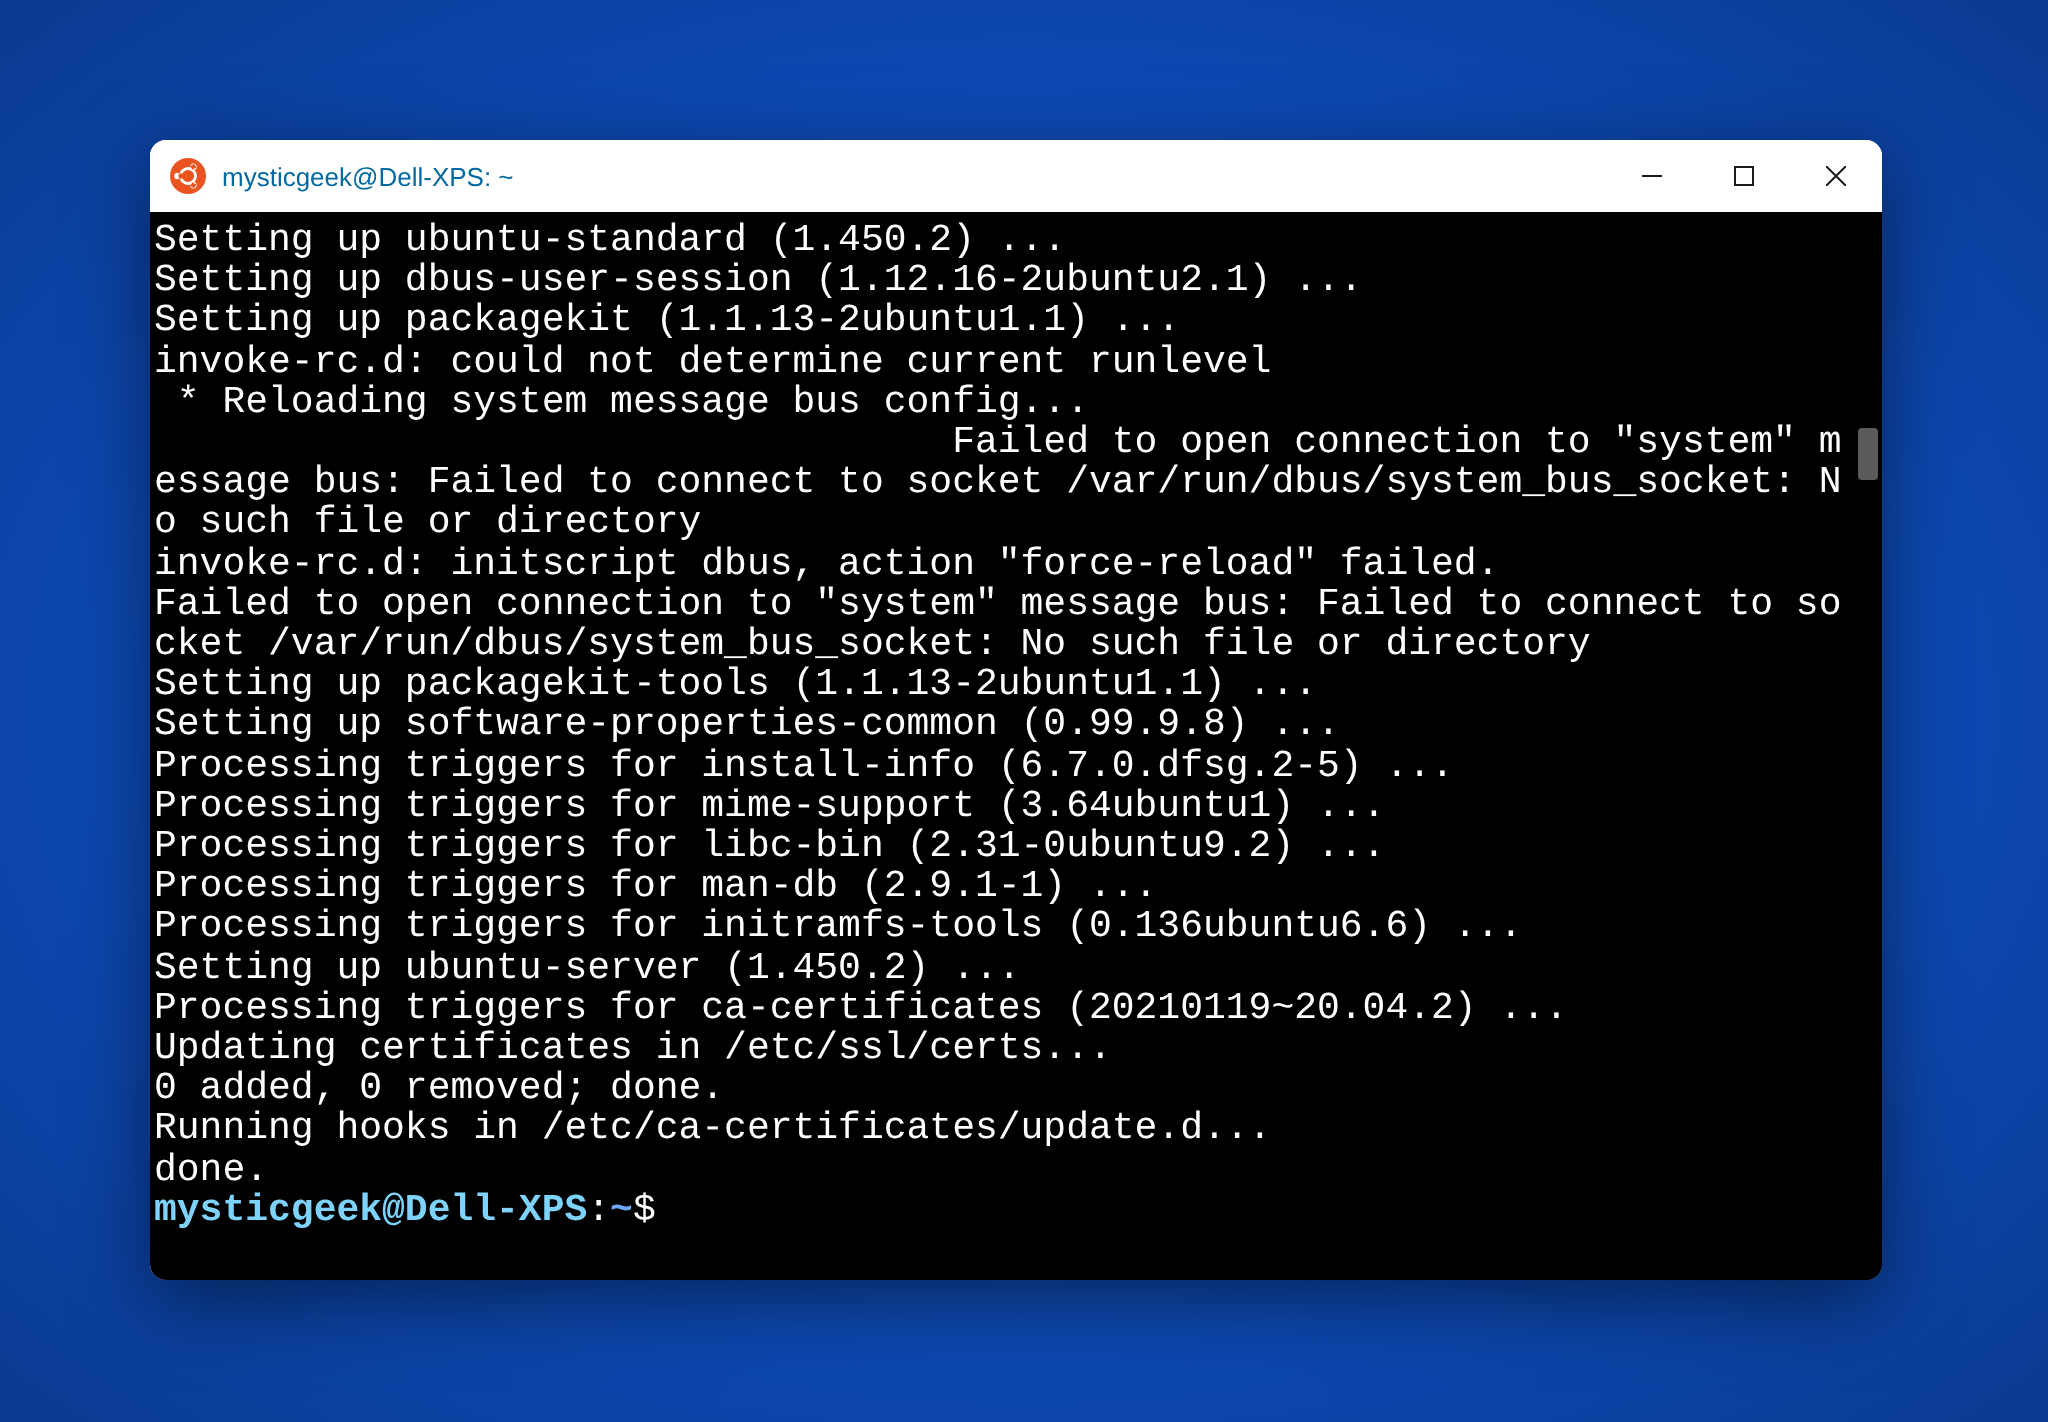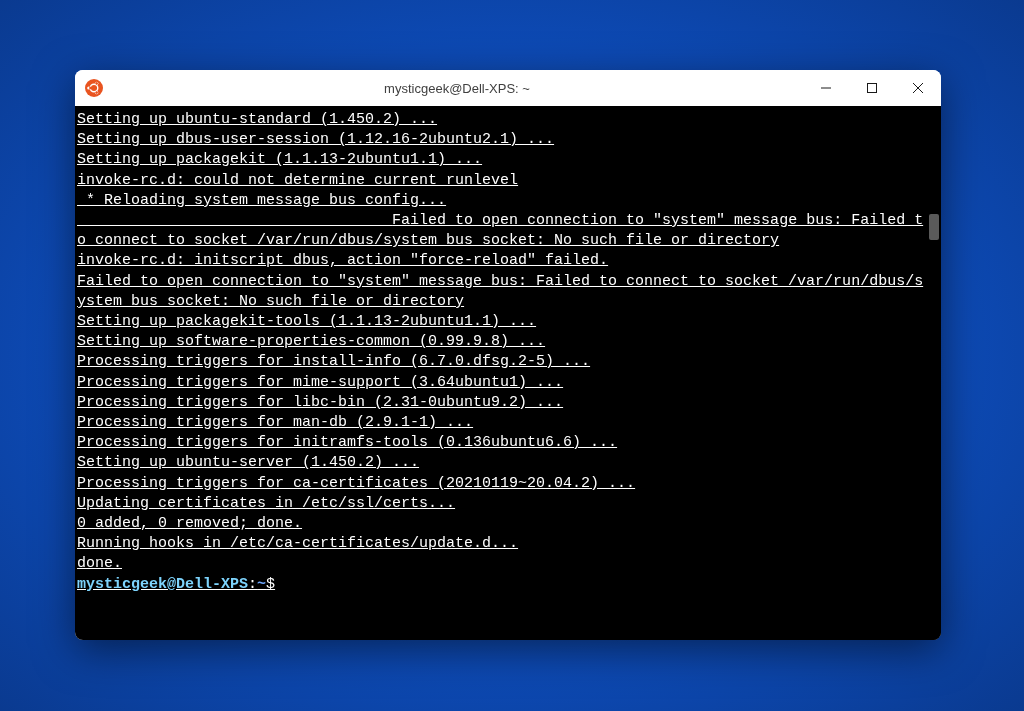--- a/index.html
+++ b/index.html
@@ -30,23 +30,22 @@
     padding: 0 0 0 10px;
     flex-shrink: 0;
   }
   .app-icon {
     width: 18px;
     height: 18px;
     margin-right: 8px;
   }
   .title-text {
     font-size: 13px;
-    color: #404040;
+    color: #0369a1;
     flex: 1;
-    text-align: center;
   }
   .win-controls {
     display: flex;
     height: 100%;
   }
   .win-btn {
     width: 46px;
     height: 100%;
     display: flex;
     align-items: center;
@@ -57,27 +56,26 @@
   .terminal-wrap {
     flex: 1;
     background: #000000;
     position: relative;
     display: flex;
   }
   .terminal {
     flex: 1;
     padding: 4px 2px 4px 2px;
     font-family: "Consolas", "Liberation Mono", monospace;
-    font-size: 15px;
+    font-size: 19px;
     line-height: 20.2px;
     color: #ffffff;
     white-space: pre-wrap;
     word-break: break-all;
     overflow: hidden;
-    text-decoration: underline;
   }
   .scrollbar-track {
     width: 14px;
     background: #000;
     position: relative;
   }
   .scrollbar-thumb {
     position: absolute;
     right: 2px;
     top: 108px;

